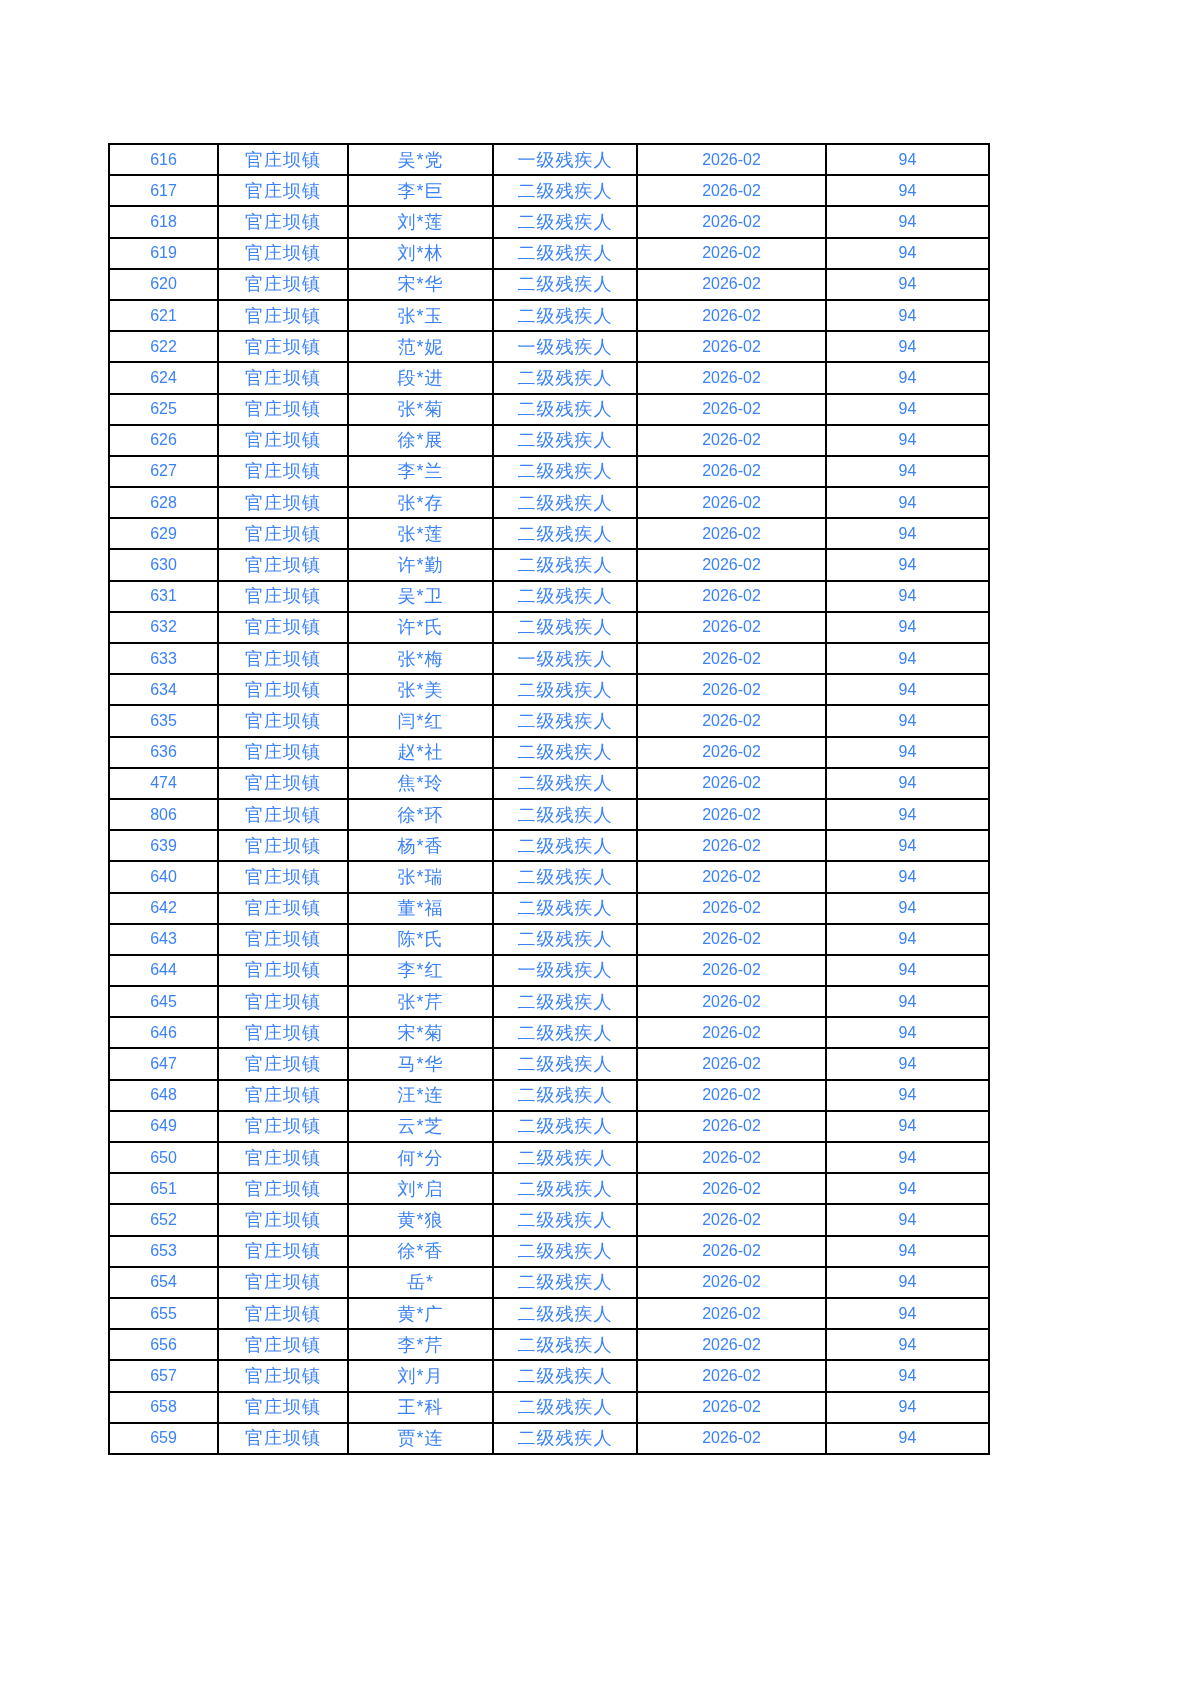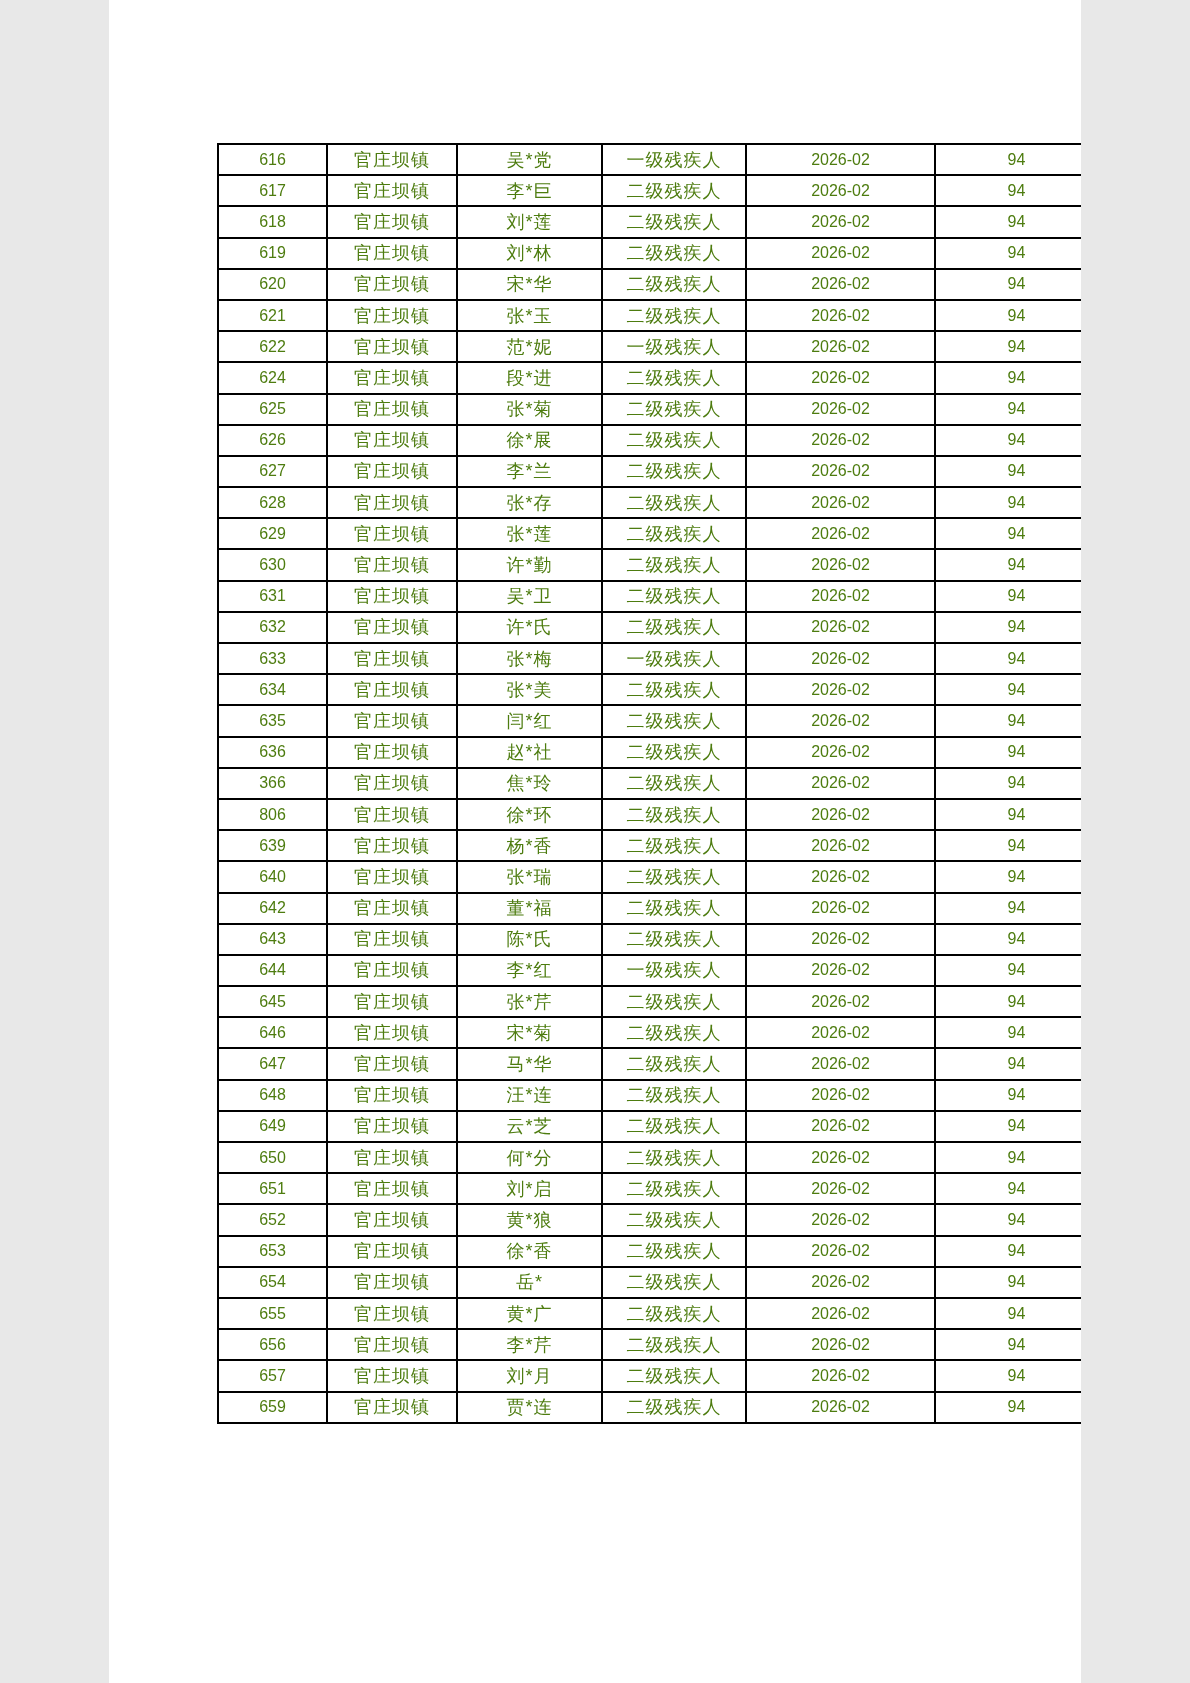--- a/index.html
+++ b/index.html
@@ -2,26 +2,26 @@
 <html><head>
 <meta charset="utf-8">
 <style>
   html, body {
     margin: 0;
     padding: 0;
     background: #e8e8e8;
   }
   .page {
     position: relative;
-    width: 972px;
+    width: 1190px;
     height: 1683px;
     background: #ffffff;
     margin: 0 auto;
     font-family: "Liberation Sans", "DejaVu Sans", sans-serif;
-    color: #4d7c0f;
+    color: #3b82f6;
     overflow: hidden;
   }
   table.roster {
     position: absolute;
     left: 108px;
     top: 143px;
     width: 880px;
     border-collapse: collapse;
     table-layout: fixed;
   }
@@ -213,21 +213,21 @@
         </tr>
         <tr>
           <td class="num">636</td>
           <td class="zh">官庄坝镇</td>
           <td class="zh">赵*社</td>
           <td class="zh">二级残疾人</td>
           <td class="num">2026-02</td>
           <td class="num">94</td>
         </tr>
         <tr>
-          <td class="num">366</td>
+          <td class="num">474</td>
           <td class="zh">官庄坝镇</td>
           <td class="zh">焦*玲</td>
           <td class="zh">二级残疾人</td>
           <td class="num">2026-02</td>
           <td class="num">94</td>
         </tr>
         <tr>
           <td class="num">806</td>
           <td class="zh">官庄坝镇</td>
           <td class="zh">徐*环</td>
@@ -368,20 +368,28 @@
           <td class="zh">官庄坝镇</td>
           <td class="zh">李*芹</td>
           <td class="zh">二级残疾人</td>
           <td class="num">2026-02</td>
           <td class="num">94</td>
         </tr>
         <tr>
           <td class="num">657</td>
           <td class="zh">官庄坝镇</td>
           <td class="zh">刘*月</td>
+          <td class="zh">二级残疾人</td>
+          <td class="num">2026-02</td>
+          <td class="num">94</td>
+        </tr>
+        <tr>
+          <td class="num">658</td>
+          <td class="zh">官庄坝镇</td>
+          <td class="zh">王*科</td>
           <td class="zh">二级残疾人</td>
           <td class="num">2026-02</td>
           <td class="num">94</td>
         </tr>
         <tr>
           <td class="num">659</td>
           <td class="zh">官庄坝镇</td>
           <td class="zh">贾*连</td>
           <td class="zh">二级残疾人</td>
           <td class="num">2026-02</td>

